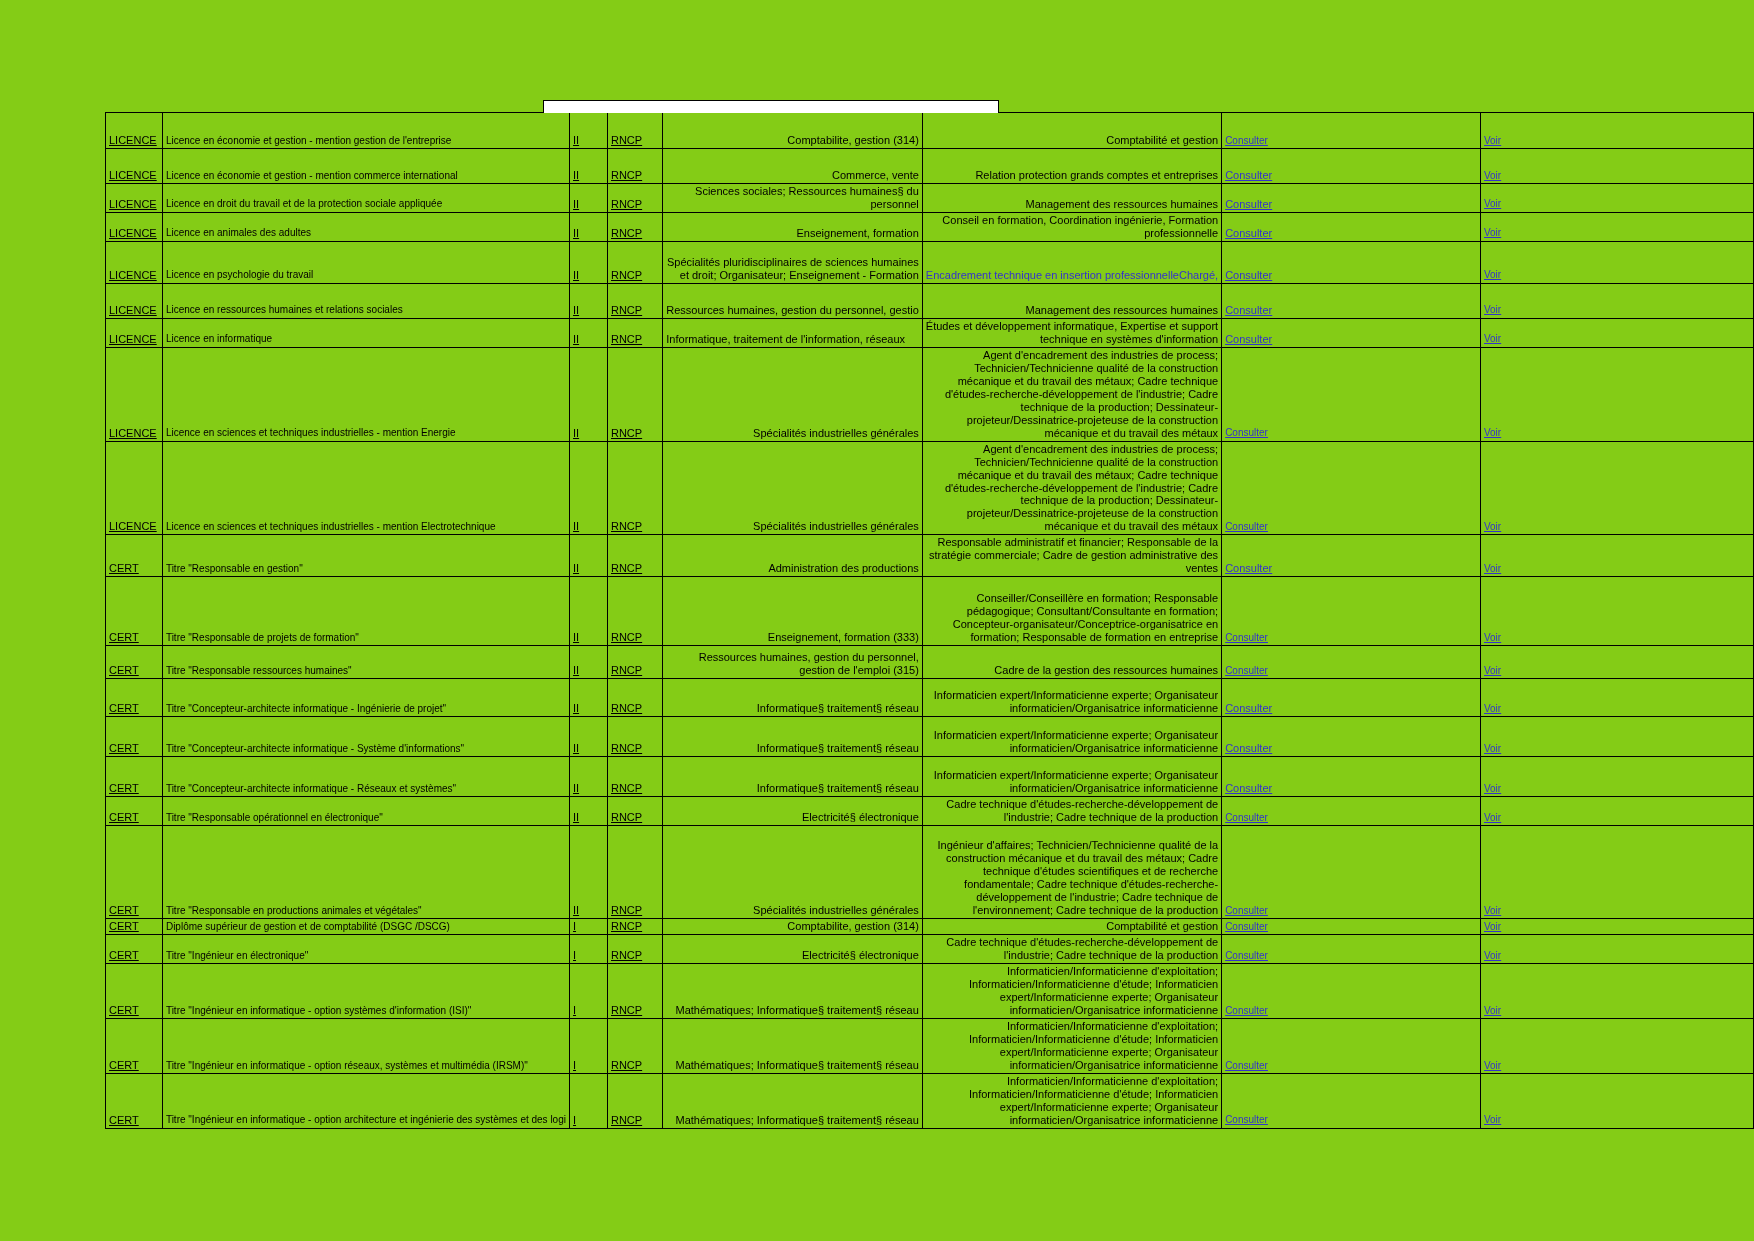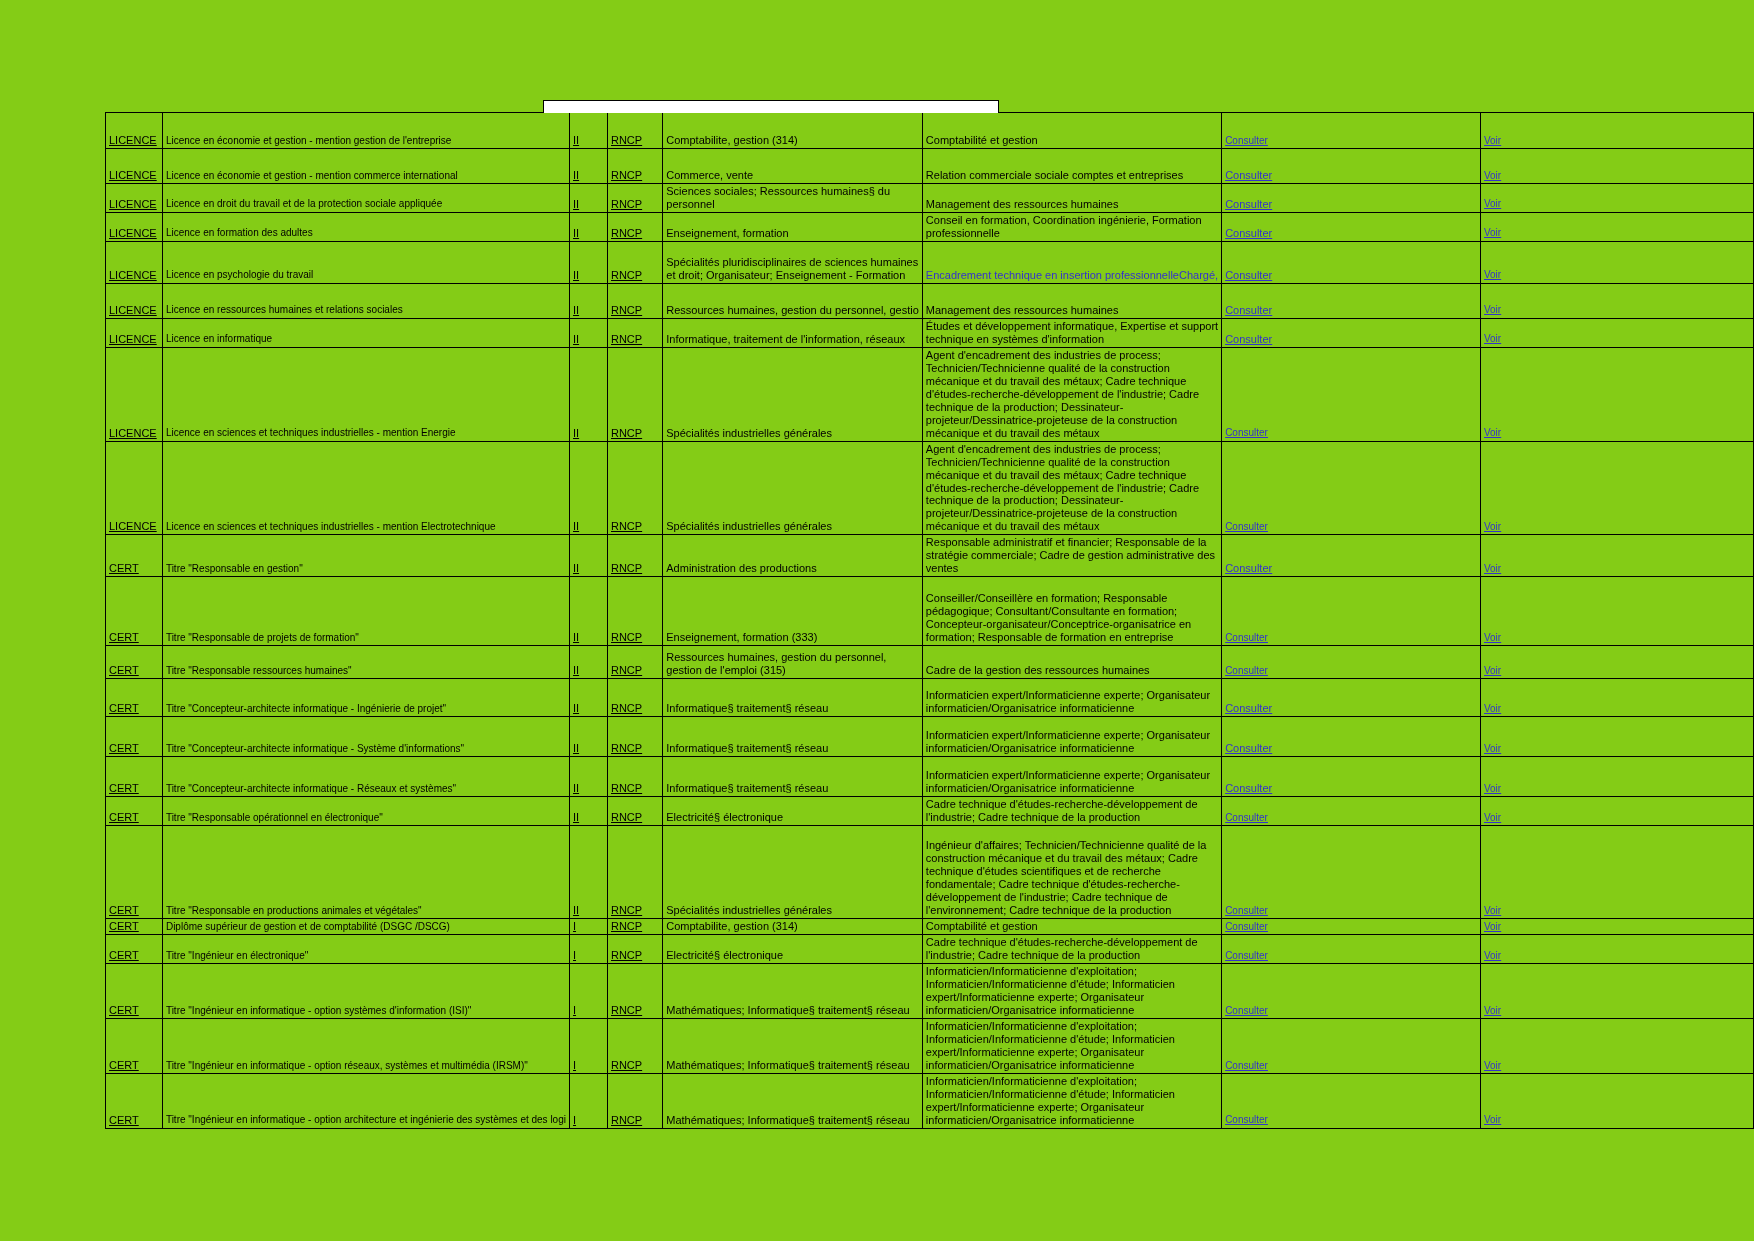--- a/index.html
+++ b/index.html
@@ -5,21 +5,21 @@
   html,body{margin:0;padding:0;background:#ffffff;}
   #canvas{position:relative;width:1754px;height:1241px;background:#84cc16;overflow:hidden;
           font-family:"Liberation Sans",sans-serif;color:#000;}
   #tablewrap{position:absolute;left:105px;top:112px;}
   #bump{position:absolute;left:438px;top:-12px;width:454px;height:12px;
         border:1px solid #000;border-bottom:none;background:#fff;}
   table{border-collapse:collapse;table-layout:fixed;}
   td{border:1px solid #000;vertical-align:bottom;padding:1px 3px;overflow:hidden;}
   .t-lg{font-size:11px;line-height:1.18;}
   .t-sm{font-size:10px;line-height:1.25;}
-  .wrap{display:block;}
+  .wrap{display:block;text-align:right;}
   .clip{display:block;white-space:nowrap;overflow:hidden;}
   .lnk-dark{color:#000;text-decoration:underline;cursor:pointer;}
   .lnk-blue{color:#3333cc;text-decoration:underline;cursor:pointer;}
   .no-ul{text-decoration:none;}
   a{outline:none;}
 </style>
 </head>
 <body>
 
 <div id="canvas">
@@ -73,21 +73,21 @@
             <td>
               <a class="lnk-dark t-lg clip">II</a>
             </td>
             <td>
               <a class="lnk-dark t-lg clip">RNCP</a>
             </td>
             <td>
               <div class="t-lg wrap">Commerce, vente</div>
             </td>
             <td>
-              <div class="t-lg wrap">Relation commerciale sociale comptes et entreprises</div>
+              <div class="t-lg wrap">Relation protection grands comptes et entreprises</div>
             </td>
             <td>
               <a class="lnk-blue clip t-lg">Consulter</a>
             </td>
             <td>
               <a class="lnk-blue t-sm clip">Voir</a>
             </td>
           </tr>
           <tr style="height: 27px;">
             <td>
@@ -113,21 +113,21 @@
             </td>
             <td>
               <a class="lnk-blue t-sm clip">Voir</a>
             </td>
           </tr>
           <tr style="height: 28px;">
             <td>
               <a class="lnk-dark t-lg clip">LICENCE</a>
             </td>
             <td>
-              <span class="t-sm clip">Licence en formation des adultes</span>
+              <span class="t-sm clip">Licence en animales des adultes</span>
             </td>
             <td>
               <a class="lnk-dark t-lg clip">II</a>
             </td>
             <td>
               <a class="lnk-dark t-lg clip">RNCP</a>
             </td>
             <td>
               <div class="t-lg wrap">Enseignement, formation</div>
             </td>

